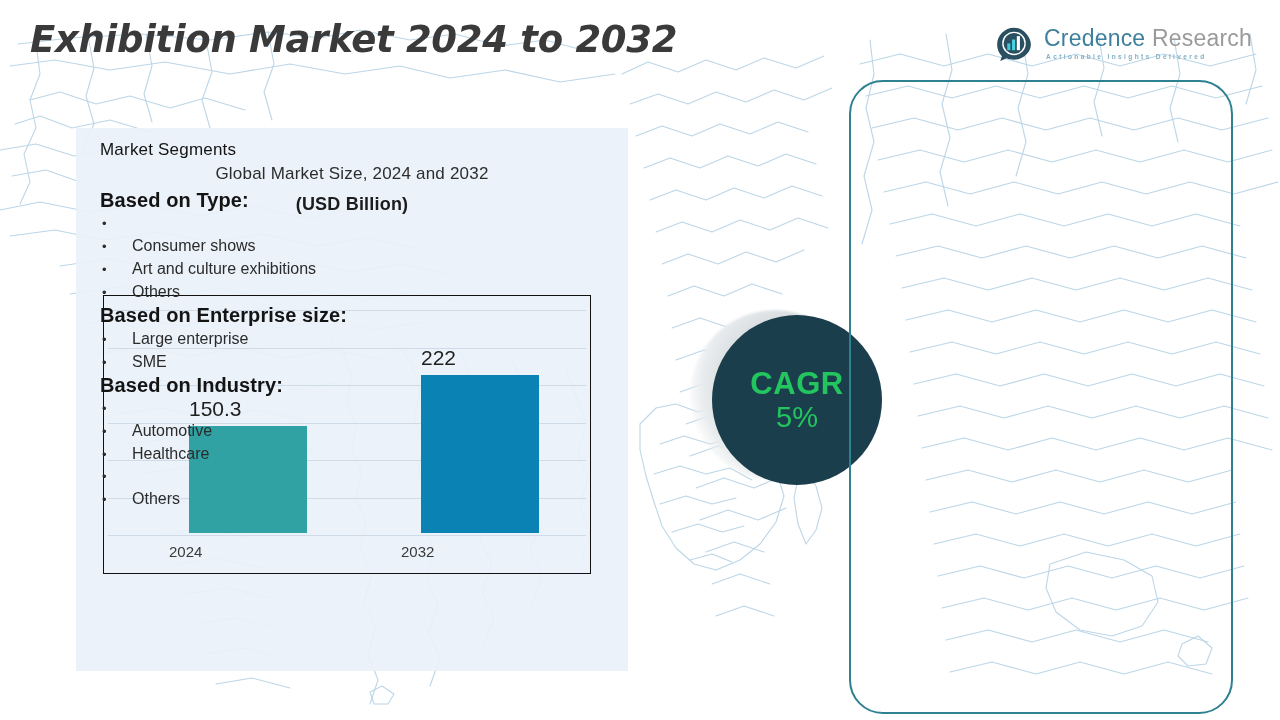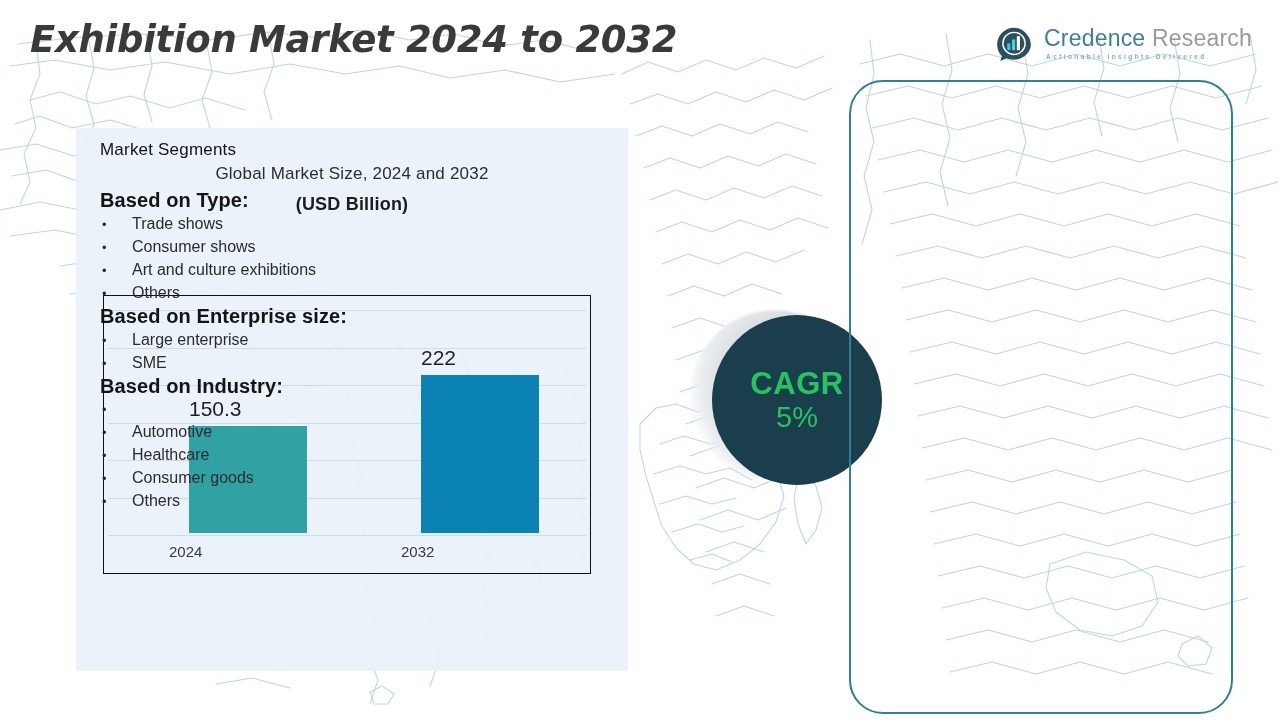--- a/index.html
+++ b/index.html
@@ -449,21 +449,20 @@
     </div>
   </div>
 
   <div id="segments-panel"></div>
   <div id="segments-content">
     <div id="segments-heading">Market Segments</div>
     <div id="segments-groups">
         <div class="segment-group-title">Based on Type:</div>
         <div class="segment-item">
           <span class="segment-bullet">•</span>
-          <span class="segment-text">Trade shows</span>
         </div>
         <div class="segment-item">
           <span class="segment-bullet">•</span>
           <span class="segment-text">Consumer shows</span>
         </div>
         <div class="segment-item">
           <span class="segment-bullet">•</span>
           <span class="segment-text">Art and culture exhibitions</span>
         </div>
         <div class="segment-item">
@@ -486,21 +485,20 @@
         <div class="segment-item">
           <span class="segment-bullet">•</span>
           <span class="segment-text">Automotive</span>
         </div>
         <div class="segment-item">
           <span class="segment-bullet">•</span>
           <span class="segment-text">Healthcare</span>
         </div>
         <div class="segment-item">
           <span class="segment-bullet">•</span>
-          <span class="segment-text">Consumer goods</span>
         </div>
         <div class="segment-item">
           <span class="segment-bullet">•</span>
           <span class="segment-text">Others</span>
         </div>
       </div>
   </div>
 
 </div>
 

